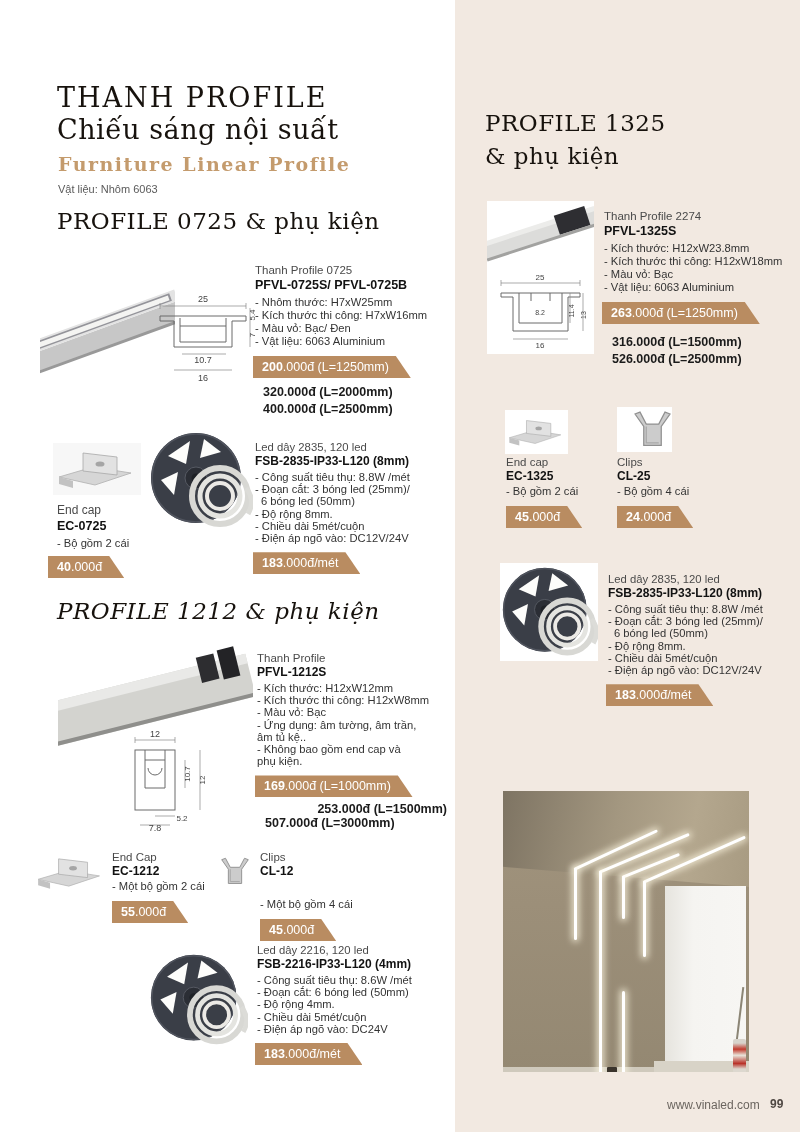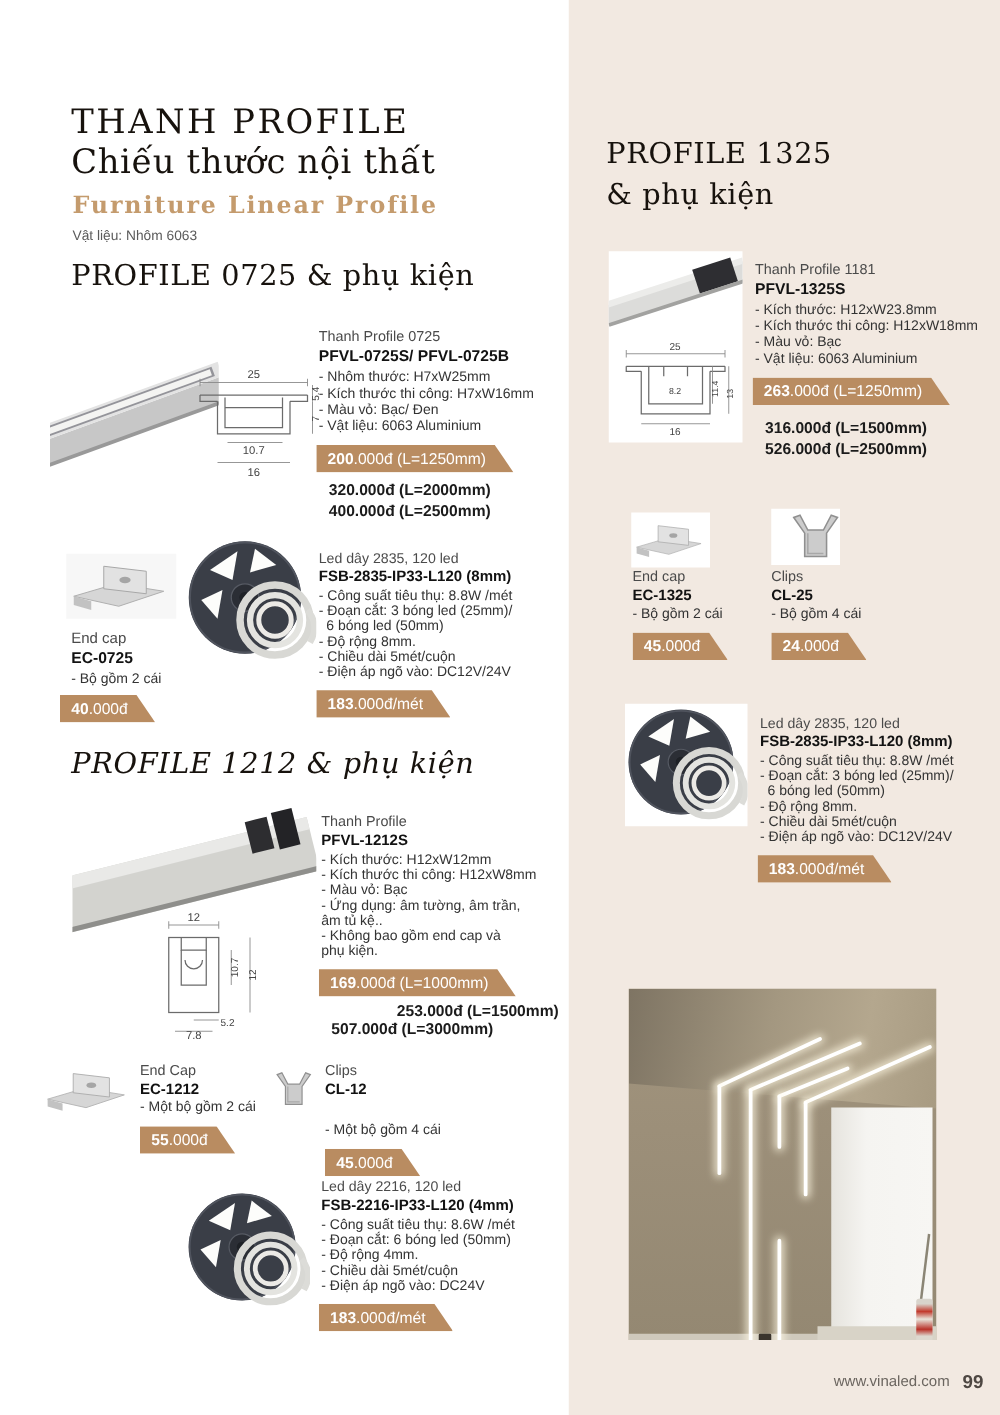--- a/index.html
+++ b/index.html
@@ -55,29 +55,29 @@
   .photo .floor2{position:absolute;right:0;bottom:0;width:95px;height:11px;background:#d8d3c7;}
   .led-v{position:absolute;width:3px;background:#fff;border-radius:2px;
     box-shadow:0 0 7px 2px rgba(255,249,228,0.85);}
   .led-c{position:absolute;height:3px;background:#fff;border-radius:2px;
     box-shadow:0 0 7px 2px rgba(255,249,228,0.8);transform-origin:left center;}
   .mop{position:absolute;left:236px;top:196px;width:2px;height:54px;background:#8b8575;transform:rotate(7deg);}
   .bottle{position:absolute;left:230px;top:248px;width:13px;height:34px;border-radius:2px;
     background:linear-gradient(180deg,#d8d4cc 12%,#c23b2e 30%,#e8e4da 48%,#b93229 72%,#ddd8cf 88%);}
   .socket{position:absolute;left:104px;top:276px;width:10px;height:6px;background:#3a342c;border-radius:1px;}
   .footer-site{font-size:12px;color:#6b655f;}
-  .footer-page{font-size:15px;font-weight:600;color:#4e4742;}
+  .footer-page{font-size:12px;font-weight:600;color:#4e4742;}
 </style>
 </head>
 <body>
 
 <div class="panel-right"></div>
 
 <div class="abs h-serif main-title" style="left:57px;top:82px;">THANH PROFILE</div>
-<div class="abs h-serif main-title2" style="left:57px;top:114px;">Chiếu thước nội thất</div>
+<div class="abs h-serif main-title2" style="left:57px;top:114px;">Chiếu sáng nội suất</div>
 <div class="abs h-serif subtitle" style="left:58px;top:153px;">Furniture Linear Profile</div>
 <div class="abs note" style="left:58px;top:183px;">Vật liệu: Nhôm 6063</div>
 
 <div class="abs h-serif sec-title" style="left:57px;top:208px;">PROFILE 0725 &amp; phụ kiện</div>
 
 <svg class="abs" style="left:40px;top:275px;" width="135" height="110" viewBox="0 0 135 110">
   <g transform="rotate(-20 67 58)">
     <rect x="-10" y="52" width="155" height="20" fill="#c7c7c7"></rect>
     <rect x="-10" y="70" width="155" height="3" fill="#999999"></rect>
     <rect x="-10" y="40" width="155" height="12" fill="#e3e3e3"></rect>
@@ -303,21 +303,21 @@
     </g>
     <text class="dimtxt" x="47" y="9" font-size="8" text-anchor="middle">25</text>
     <text class="dimtxt" x="47" y="44" font-size="7" text-anchor="middle">8.2</text>
     <text class="dimtxt" font-size="7" text-anchor="middle" transform="rotate(-90 81 40)" x="81" y="40">11.4</text>
     <text class="dimtxt" font-size="7" text-anchor="middle" transform="rotate(-90 93 44)" x="93" y="44">13</text>
     <text class="dimtxt" x="47" y="77" font-size="8" text-anchor="middle">16</text>
   </svg>
 </div>
 
 <div class="abs" style="left:604px;top:210px;width:190px;">
-  <div class="pname">Thanh Profile 1181</div>
+  <div class="pname">Thanh Profile 2274</div>
   <div class="pcode">PFVL-1325S</div>
   <div class="pspec">- Kích thước: H12xW23.8mm</div>
   <div class="pspec">- Kích thước thi công: H12xW18mm</div>
   <div class="pspec">- Màu vỏ: Bạc</div>
   <div class="pspec">- Vật liệu: 6063 Aluminium</div>
   <div class="banner" style="margin-left:-2px;"><span class="pb">263</span><span>.000đ (L=1250mm)</span></div>
   <div class="altp" style="margin-top:10px;">316.000đ (L=1500mm)</div>
   <div class="altp">526.000đ (L=2500mm)</div>
 </div>
 

